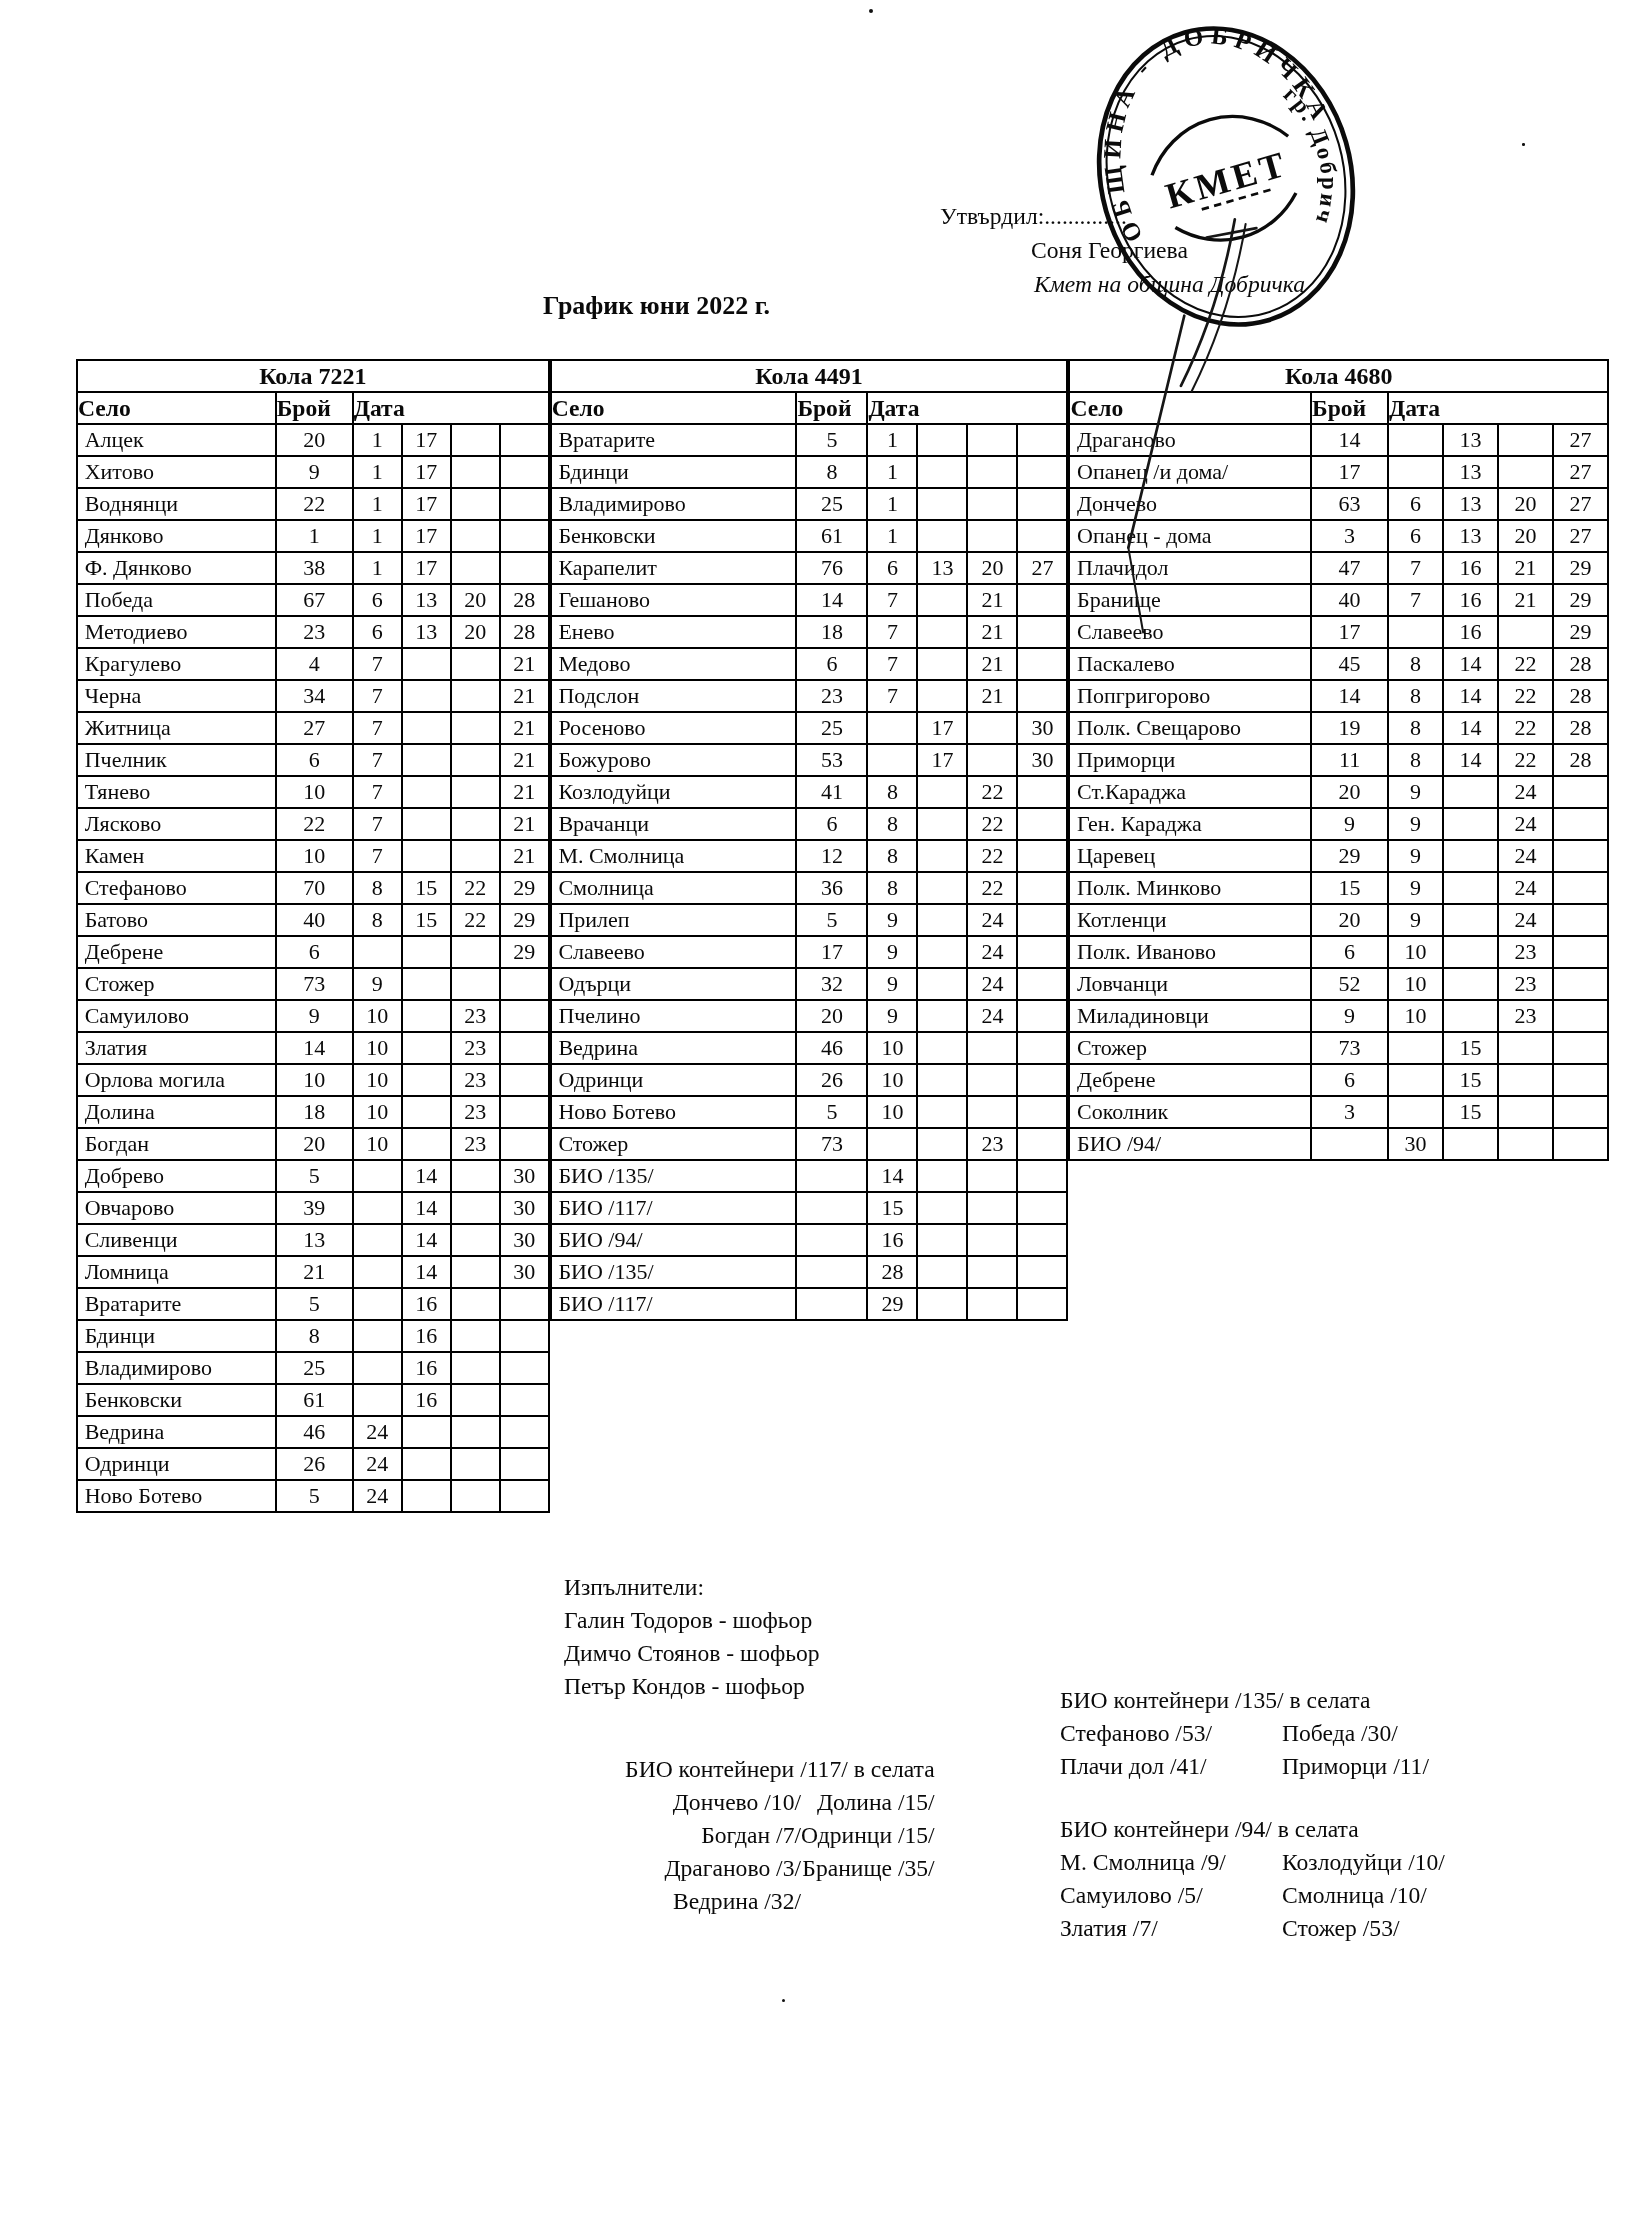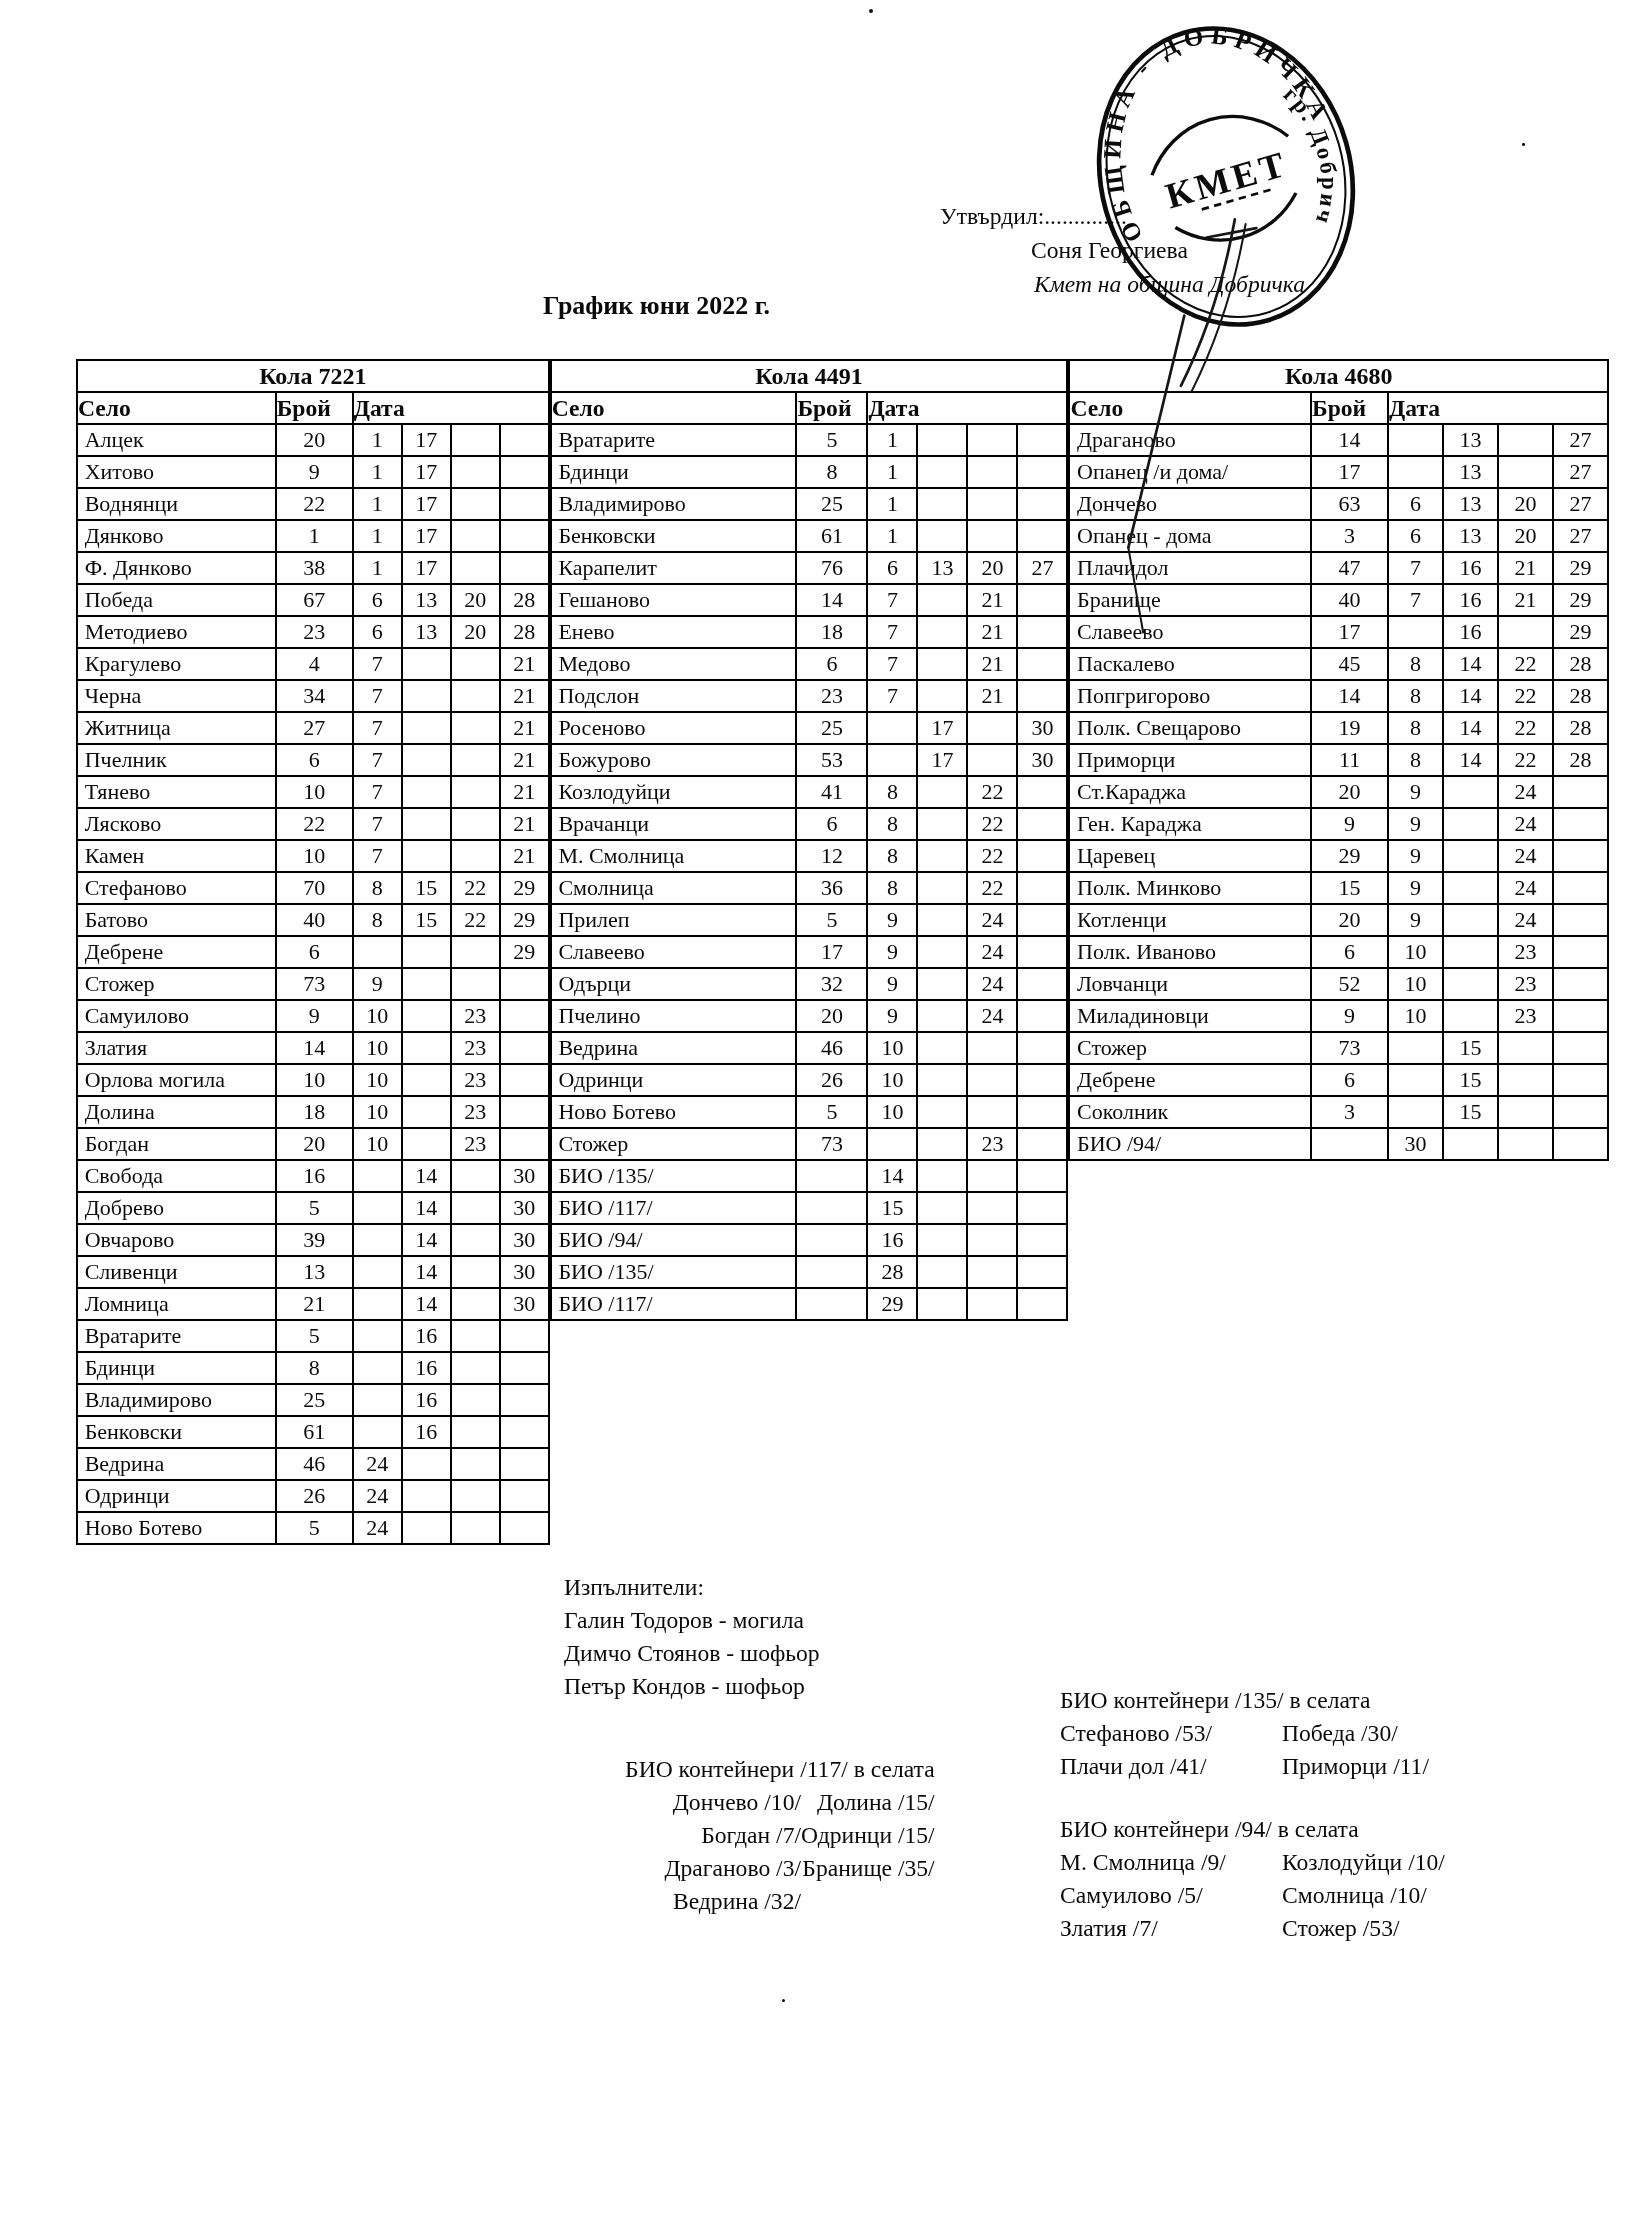--- a/index.html
+++ b/index.html
@@ -278,28 +278,20 @@
           </tr>
           <tr>
             <td class="c-name">Богдан</td>
             <td class="c-count">20</td>
             <td class="c-date">10</td>
             <td class="c-date"></td>
             <td class="c-date">23</td>
             <td class="c-date"></td>
           </tr>
           <tr>
-            <td class="c-name">Свобода</td>
-            <td class="c-count">16</td>
-            <td class="c-date"></td>
-            <td class="c-date">14</td>
-            <td class="c-date"></td>
-            <td class="c-date">30</td>
-          </tr>
-          <tr>
             <td class="c-name">Добрево</td>
             <td class="c-count">5</td>
             <td class="c-date"></td>
             <td class="c-date">14</td>
             <td class="c-date"></td>
             <td class="c-date">30</td>
           </tr>
           <tr>
             <td class="c-name">Овчарово</td>
             <td class="c-count">39</td>
@@ -816,21 +808,21 @@
             <td class="c-date"></td>
             <td class="c-date"></td>
           </tr>
         </tbody>
       </table>
   </div>
 
   <div class="textblock executors">
     <div>Изпълнители:</div>
     <div>
-        <div>Галин Тодоров - могила</div>
+        <div>Галин Тодоров - шофьор</div>
         <div>Димчо Стоянов - шофьор</div>
         <div>Петър Кондов - шофьор</div>
       </div>
   </div>
 
   <div class="textblock bio-135">
       <div>БИО контейнери /135/ в селата</div>
       <div class="pairgrid">
         <div>Стефаново /53/</div>
         <div>Победа /30/</div>

